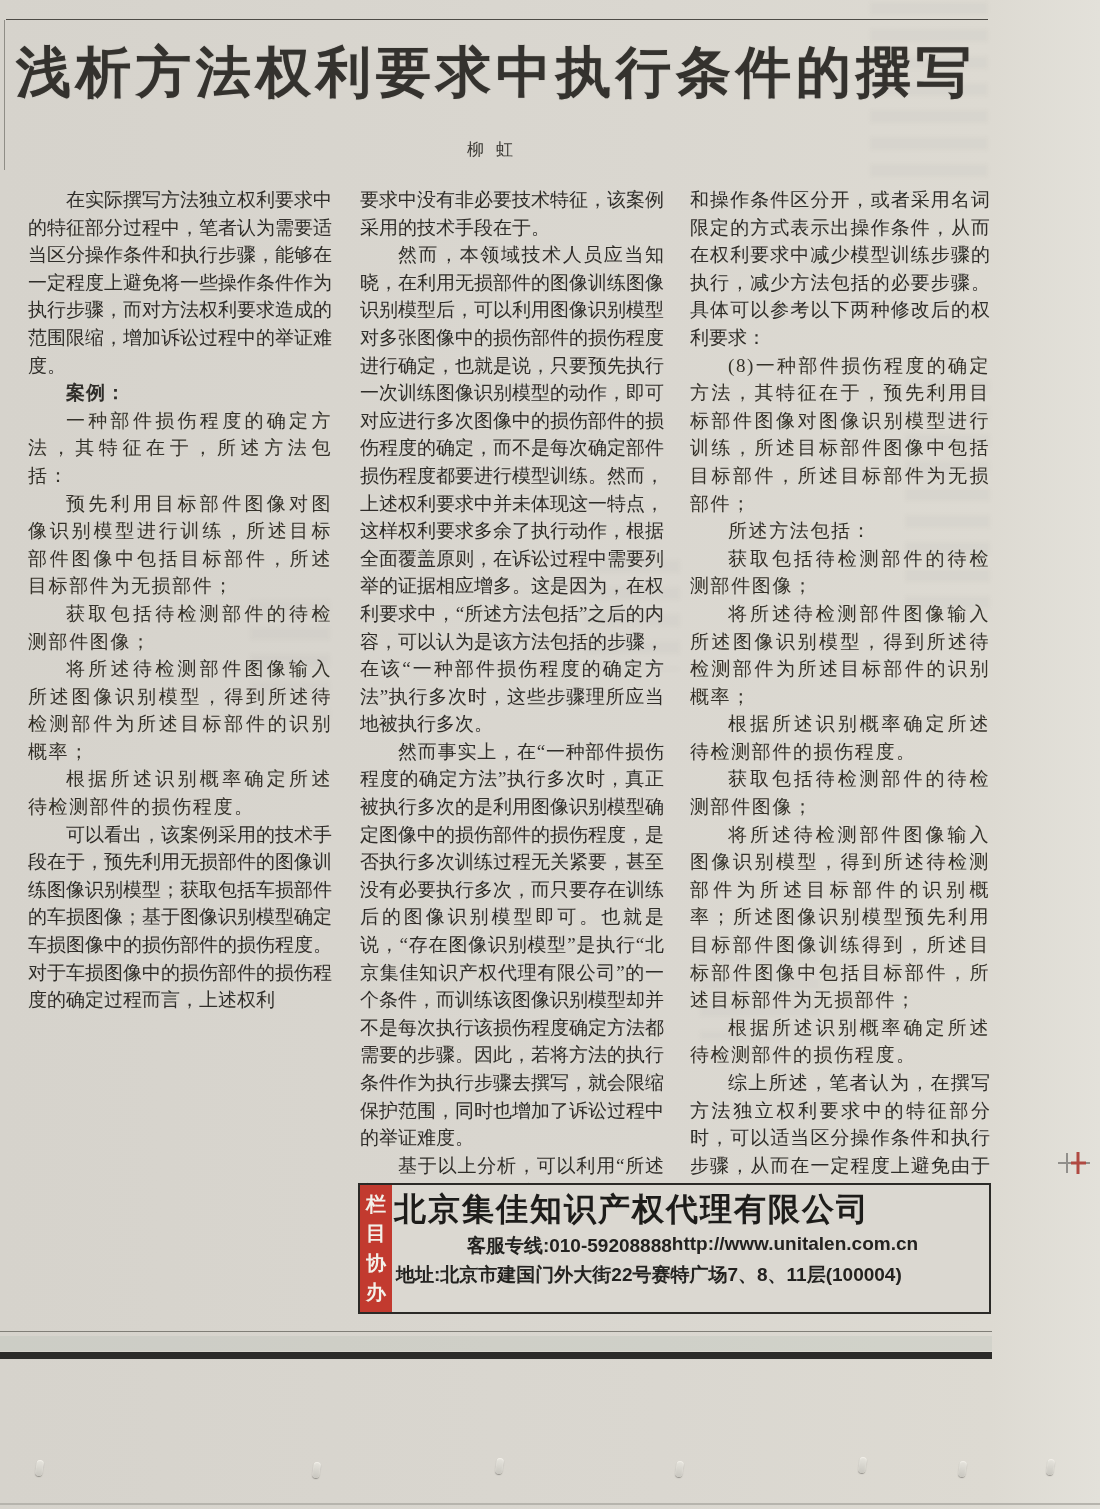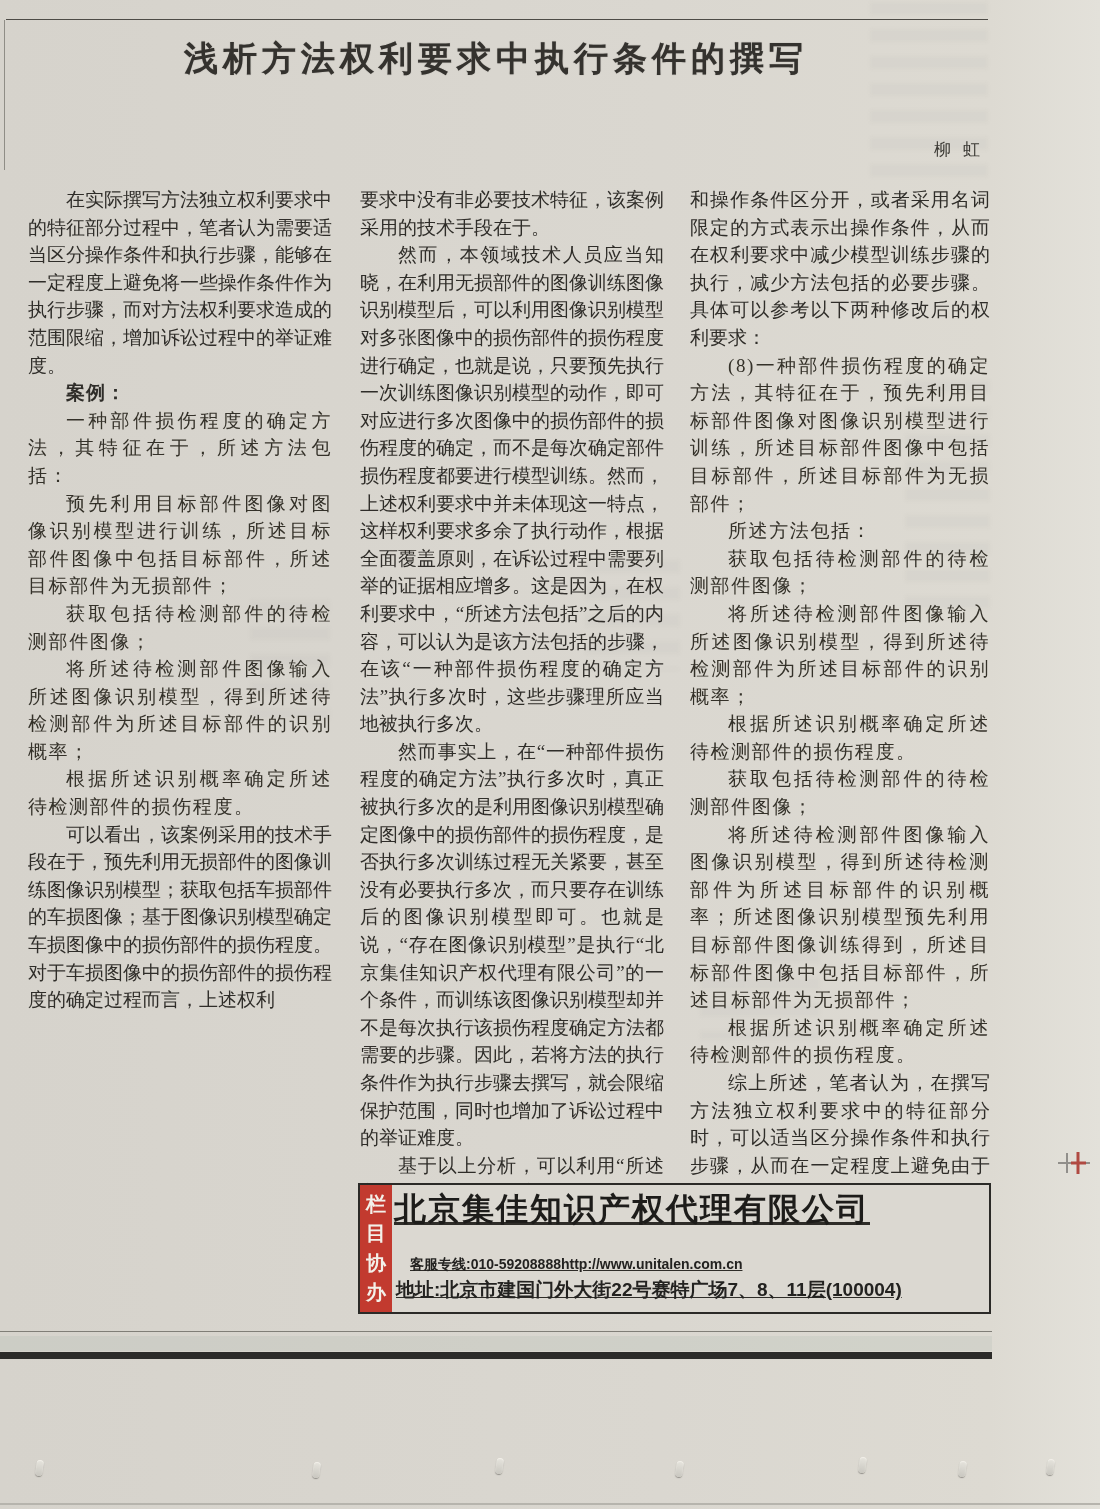--- a/index.html
+++ b/index.html
@@ -14,25 +14,25 @@
   
   .ghost{
     position:absolute;pointer-events:none;opacity:.6;
     background:repeating-linear-gradient(180deg, rgba(95,95,100,0.07) 0 13px, rgba(0,0,0,0) 13px 27px);
     filter:blur(2px);
   }
   .top-rule{position:absolute;left:6px;top:19px;width:982px;height:1px;background:#4d4b46;}
   .left-tick{position:absolute;left:4px;top:20px;width:1px;height:150px;background:#8f8d86;}
   .headline{
     position:absolute;left:0;top:36px;width:992px;margin:0;text-align:center;
-    font-size:34px;font-weight:bold;letter-spacing:5px;color:#34322e;
+    font-size:55px;font-weight:bold;letter-spacing:5px;color:#34322e;
     text-shadow:0 0 1px rgba(40,38,35,.4);
   }
   .author{
-    position:absolute;left:0;top:138px;width:992px;text-align:right;
+    position:absolute;left:0;top:138px;width:992px;text-align:center;
     font-size:17px;letter-spacing:12px;color:#3a3833;
   }
   .col{
     position:absolute;top:186px;width:304px;
     font-size:19px;line-height:27.6px;text-align:justify;color:#2f2d29;
   }
   .col1{left:28px;}
   .col2{left:360px;}
   .col3{left:690px;width:300px;}
   .para{margin:0;text-indent:2em;}
@@ -51,26 +51,26 @@
     font-size:20px;font-weight:bold;padding:5px 0;font-family:"Liberation Sans",sans-serif;
   }
   .ad-logo-cell{width:122px;position:relative;}
   .ad-logo-cell svg{position:absolute;left:28px;top:6px;}
   .logo-wordmark{
     position:absolute;left:8px;top:78px;width:112px;text-align:center;
     font-family:"Liberation Sans",sans-serif;font-weight:bold;font-size:14px;
     letter-spacing:1px;color:#6d2418;
   }
   .ad-note{position:absolute;left:6px;bottom:2px;font-size:11px;color:#6f6d68;font-family:"Liberation Sans",sans-serif;}
-  .ad-main{flex:1;padding:2px 8px 16px 2px;font-family:"Liberation Sans",sans-serif;text-decoration:underline;}
+  .ad-main{flex:1;padding:2px 8px 16px 2px;font-family:"Liberation Sans",sans-serif;}
   .ad-company{
     font-size:32px;font-weight:bold;color:#1d1c1a;letter-spacing:2px;white-space:nowrap;
     margin-top:1px;
   }
-  .ad-contact{display:flex;justify-content:flex-start;font-size:14px;font-weight:bold;color:#232220;margin-top:24px;padding:0 6px 0 16px;}
+  .ad-contact{display:flex;justify-content:center;font-size:19px;font-weight:bold;color:#232220;margin-top:1px;padding:0 6px 0 16px;}
   .ad-address{font-size:19px;font-weight:bold;color:#232220;margin-top:3px;padding-left:2px;white-space:nowrap;}
   .thin-line{position:absolute;left:0;top:1331px;width:992px;height:1px;background:#807e77;}
   .tint-band{position:absolute;left:0;top:1336px;width:992px;height:15px;background:rgba(160,175,168,.18);}
   .black-bar{position:absolute;left:0;top:1352px;width:992px;height:7px;background:#2c2b29;}
   .bottom-edge{position:absolute;left:0;top:1503px;width:1100px;height:2px;background:#b6b4ad;}
   .staple{
     position:absolute;width:7px;height:16px;border-radius:4px;
     background:linear-gradient(180deg,#e6e4dd, #c9c7c0);
     box-shadow:0 1px 1px rgba(80,78,74,.5), inset 0 1px 1px #f2f0e9;
     transform:rotate(8deg);

